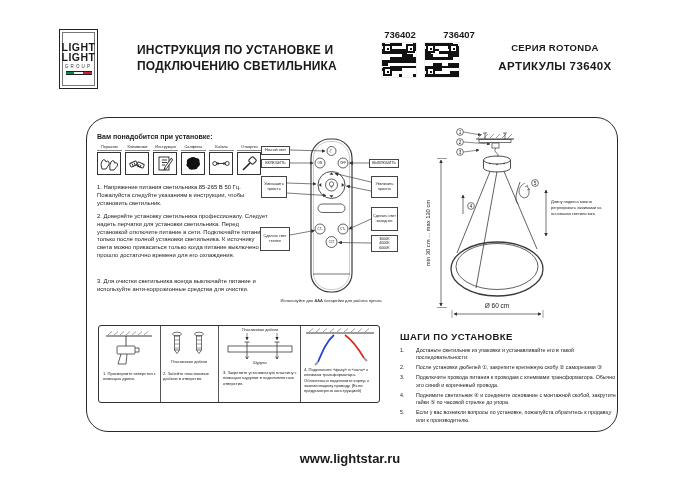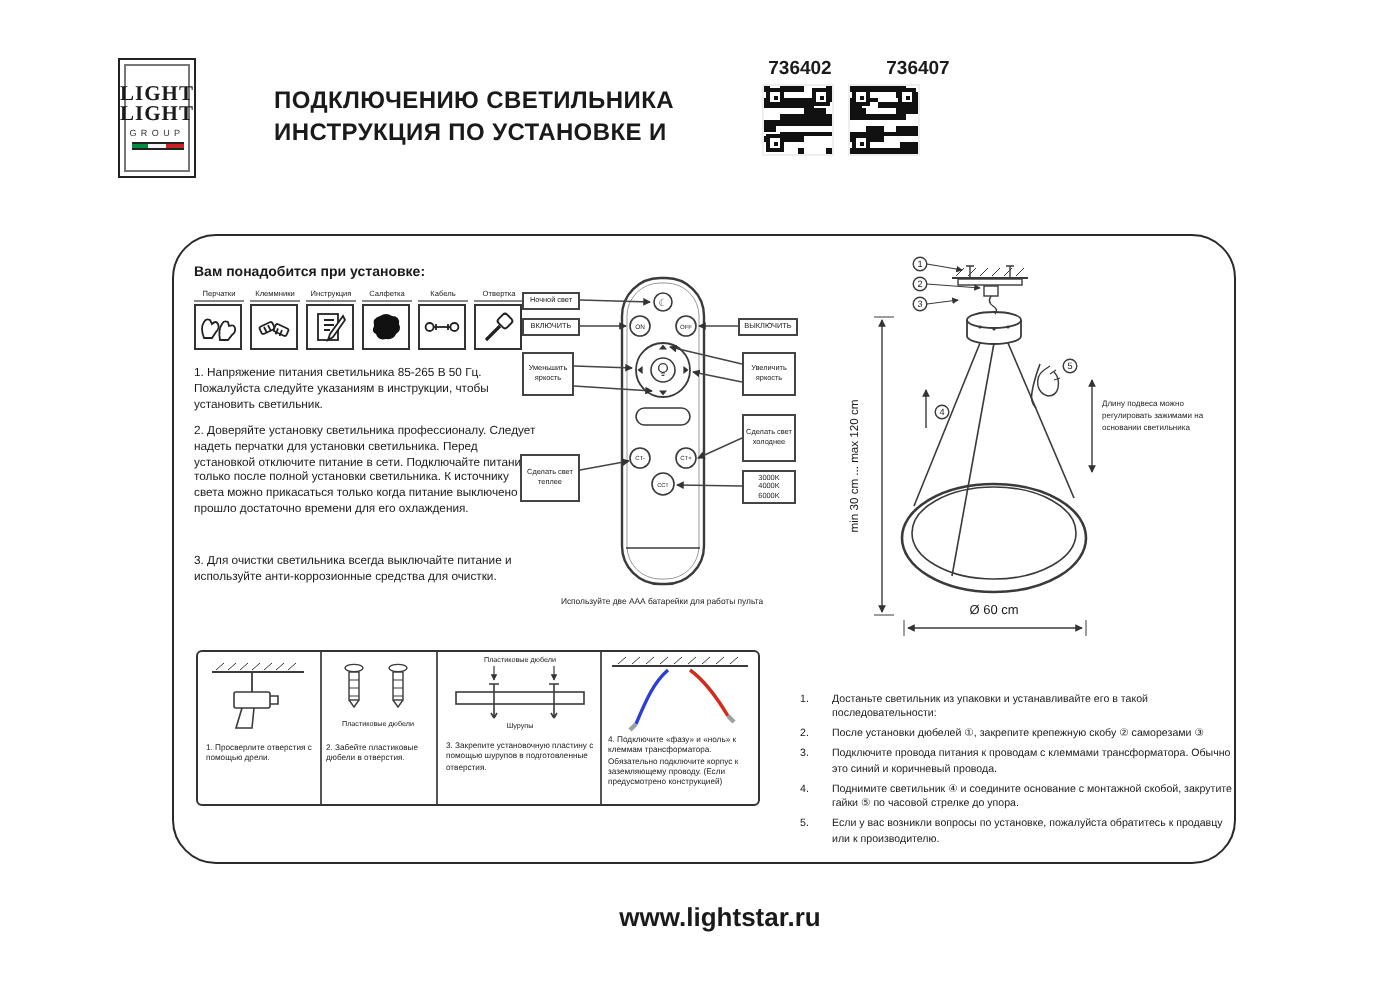--- a/index.html
+++ b/index.html
@@ -9,21 +9,21 @@
     font-family:"Liberation Sans", sans-serif; color:#1a1a1a; overflow:hidden;
     margin:0 auto;
   }
   .abs { position:absolute; }
   
   .logo {
     left:59px; top:29px; width:39px; height:60px; border:1.5px solid #222;
     padding:2px; background:#fff;
   }
   .logo-inner { width:100%; height:100%; border:0.5px solid #777; display:flex; flex-direction:column; align-items:center; justify-content:center; }
-  .logo-word { font-family:Liberation Serif, serif; font-weight:bold; font-size:10.5px; line-height:0.95; letter-spacing:0.5px; }
+  .logo-word { font-family:Liberation Sans, sans-serif; font-weight:bold; font-size:10.5px; line-height:0.95; letter-spacing:0.5px; }
   .logo-group { font-size:4.5px; letter-spacing:2.2px; margin-top:1.5px; color:#333; }
   .logo-flag { display:flex; margin-top:2px; width:26px; height:3.5px; border-top:0.8px solid #222; border-bottom:0.8px solid #222; }
   .logo-flag span { flex:1; }
   .flag-g { background:#008c45; } .flag-w { background:#f4f4f4; } .flag-r { background:#cd212a; }
   .doc-title { left:137px; top:42px; width:225px; font-weight:bold; font-size:12px; line-height:1.35; letter-spacing:0.2px; }
   .qr-num { top:29px; width:38px; text-align:center; font-weight:bold; font-size:9.5px; }
   .qr-code { top:42px; width:36px; height:36px; background:#fff; display:grid;
     grid-template-columns:repeat(12,1fr); grid-template-rows:repeat(12,1fr); border:1px solid #eee; }
   .qr-cell { background:#fff; } .qr-cell.on { background:#111; }
   .qr-finder { position:absolute; width:9px; height:9px; border:2px solid #111; background:#fff; }
@@ -54,21 +54,21 @@
   .mount-div { top:326px; width:1px; height:76px; background:#555; }
   .mount-label { font-size:3.6px; text-align:center; }
   .mount-caption { font-size:4.1px; line-height:1.3; text-align:left; }
   
   .steps-heading { left:400px; top:331px; width:220px; font-weight:bold; font-size:9.5px; letter-spacing:0.4px; }
   .step-row { display:flex; font-size:5.3px; line-height:1.4; margin-bottom:2.6px; }
   .step-num { width:16px; flex:0 0 16px; }
   .step-text { flex:1; }
   .steps-list { left:400px; top:347px; width:218px; }
   
-  .footer-url { left:260px; top:451px; width:200px; text-align:center; font-weight:bold; font-size:13px; }
+  .footer-url { left:250px; top:451px; width:200px; text-align:center; font-weight:bold; font-size:13px; }
   svg text { font-family:"Liberation Sans", sans-serif; fill:#1a1a1a; }
 </style>
 </head>
 <body>
 
 <div class="page">
 
   <div class="abs logo">
     <div class="logo-inner">
       <div class="logo-word">LIGHT</div>
@@ -76,22 +76,22 @@
       <div class="logo-group">GROUP</div>
       <div class="logo-flag">
         <span class="flag-g"></span>
           <span class="flag-w"></span>
           <span class="flag-r"></span>
       </div>
     </div>
   </div>
 
   <div class="abs doc-title">
+    <div>ИНСТРУКЦИЯ ПО УСТАНОВКЕ И</div>
     <div>ПОДКЛЮЧЕНИЮ СВЕТИЛЬНИКА</div>
-    <div>ИНСТРУКЦИЯ ПО УСТАНОВКЕ И</div>
   </div>
 
   <div class="abs qr-num" style="left:381px;">736402</div>
   <div class="abs qr-num" style="left:440px;">736407</div>
   <div class="abs qr-code" style="left:381px;">
     <div class="qr-finder" style="left:1px;top:1px;"></div>
     <div class="qr-finder" style="right:1px;top:1px;"></div>
     <div class="qr-finder" style="left:1px;bottom:1px;"></div>
   <div class="qr-cell on"></div>
       <div class="qr-cell"></div>
@@ -381,20 +381,24 @@
       <div class="qr-cell on"></div>
       <div class="qr-cell on"></div>
       <div class="qr-cell on"></div>
       <div class="qr-cell on"></div>
       <div class="qr-cell on"></div>
       <div class="qr-cell on"></div>
       <div class="qr-cell on"></div>
       <div class="qr-cell on"></div>
     </div>
 
+  <div class="abs series-block">
+    <div class="series-line1">СЕРИЯ ROTONDA</div>
+    <div class="series-line2">АРТИКУЛЫ 73640X</div>
+  </div>
 
   <div class="abs main-frame"></div>
 
   <div class="abs tools-heading">Вам понадобится при установке:</div>
 
   <div class="abs tool-item" style="left:97px;">
     <div class="tool-label">Перчатки</div>
     <div class="tool-box">
       <svg width="20" height="19" viewBox="0 0 20 19">
           <g fill="none" stroke="#222" stroke-width="0.9">
@@ -612,20 +616,21 @@
   <div class="abs mount-div" style="left:300px;"></div>
 
   <div class="abs mount-caption" style="left:103px; top:371px; width:53px;">1. Просверлите отверстия с помощью дрели.</div>
   <div class="abs mount-label" style="left:162px; top:360px; width:54px;">Пластиковые дюбели</div>
   <div class="abs mount-caption" style="left:163px; top:371px; width:52px;">2. Забейте пластиковые дюбели в отверстия.</div>
   <div class="abs mount-label" style="left:221px; top:327.5px; width:78px;">Пластиковые дюбели</div>
   <div class="abs mount-label" style="left:221px; top:361px; width:78px;">Шурупы</div>
   <div class="abs mount-caption" style="left:223px; top:370px; width:74px;">3. Закрепите установочную пластину с помощью шурупов в подготовленные отверстия.</div>
   <div class="abs mount-caption" style="left:304px; top:367px; width:73px;">4. Подключите «фазу» и «ноль» к клеммам трансформатора. Обязательно подключите корпус к заземляющему проводу. (Если предусмотрено конструкцией)</div>
 
+  <div class="abs steps-heading">ШАГИ ПО УСТАНОВКЕ</div>
   <div class="abs steps-list">
     <div class="step-row">
       <span class="step-num">1.</span>
       <span class="step-text">Достаньте светильник из упаковки и устанавливайте его в такой последовательности:</span>
     </div>
     <div class="step-row">
       <span class="step-num">2.</span>
       <span class="step-text">После установки дюбелей ①, закрепите крепежную скобу ② саморезами ③</span>
     </div>
     <div class="step-row">

